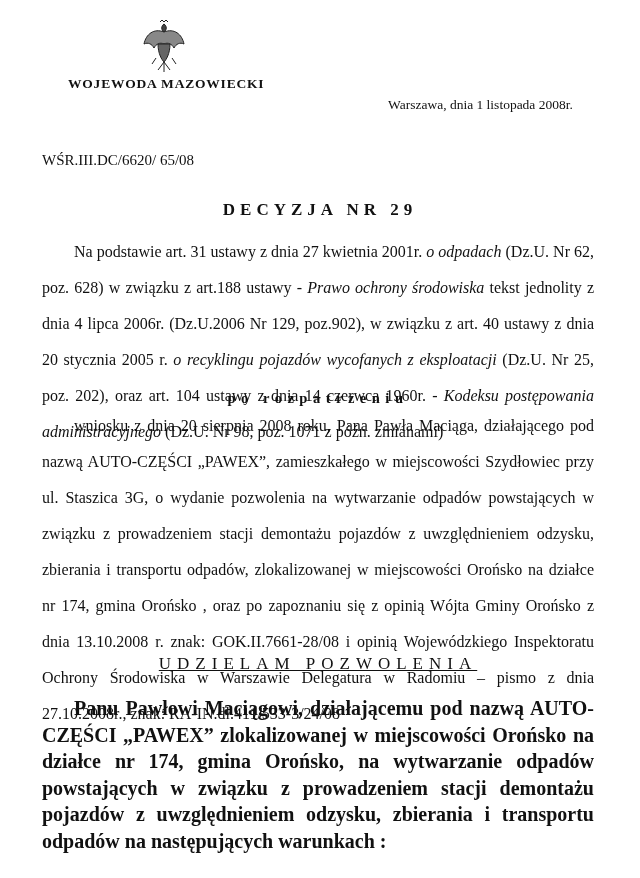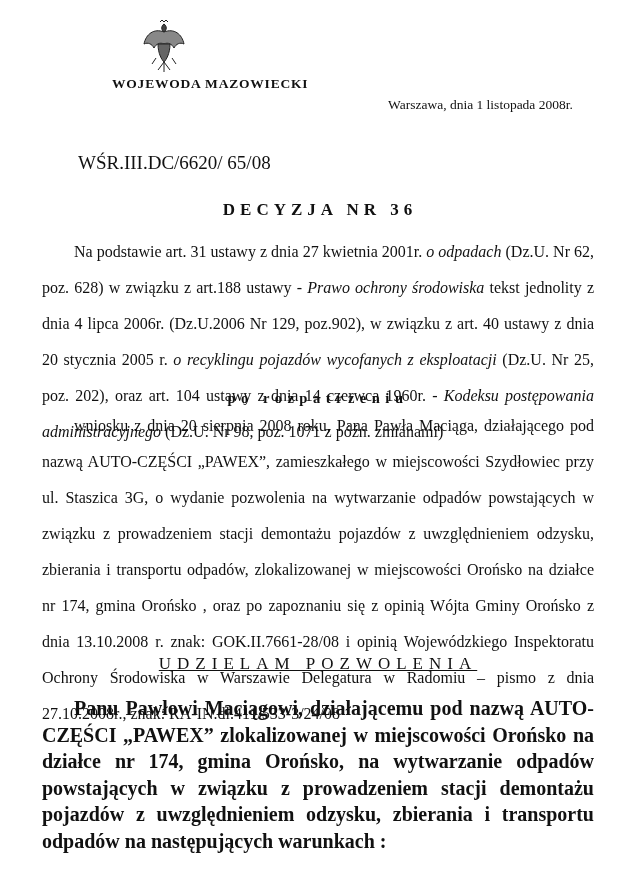--- a/index.html
+++ b/index.html
@@ -3,23 +3,23 @@
 <meta charset="utf-8">
 <style>
   html, body { margin: 0; padding: 0; background: #ffffff; }
   body {
     width: 640px; height: 878px; position: relative; overflow: hidden;
     font-family: "Liberation Serif", "DejaVu Serif", serif;
     color: #111;
   }
   .abs { position: absolute; }
   .emblem { left: 140px; top: 18px; width: 48px; height: 56px; }
-  .authority { left: 68px; top: 76px; font-size: 13.5px; font-weight: bold; letter-spacing: 0.8px; margin-left: 44px; }
+  .authority { left: 68px; top: 76px; font-size: 13.5px; font-weight: bold; letter-spacing: 0.8px; }
   .place-date { left: 388px; top: 97px; font-size: 13.5px; }
-  .ref { left: 42px; top: 152px; font-size: 19px; margin-left: 36px; }
+  .ref { left: 42px; top: 152px; font-size: 15px; }
   .title { left: 0; width: 640px; top: 200px; text-align: center; font-size: 17px; font-weight: bold; letter-spacing: 5px; }
   .para {
     left: 42px; width: 552px; font-size: 16px; line-height: 36px; text-align: justify;
   }
   .para p { margin: 0; text-indent: 32px; }
   .basis { top: 234px; }
   .section { left: 0; width: 636px; text-align: center; font-size: 14.5px; font-weight: bold; letter-spacing: 5.5px; }
   .sec1 { top: 390px; }
   .request { top: 408px; }
   .sec2 { top: 654px; font-size: 17px; font-weight: normal; letter-spacing: 6px; text-decoration: underline; }
@@ -38,21 +38,21 @@
     <path d="M18 26 C18 36 22 42 24 44 C26 42 30 36 30 26 Z" fill="#666"></path>
     <path d="M24 44 L18 52 M24 44 L30 52 M24 44 L24 54"></path>
     <path d="M16 40 L12 46 M32 40 L36 46"></path>
   </g>
 </svg>
 
 <div class="abs authority">WOJEWODA MAZOWIECKI</div>
 <div class="abs place-date">Warszawa, dnia 1 listopada 2008r.</div>
 <div class="abs ref">WŚR.III.DC/6620/ 65/08</div>
 
-<div class="abs title">DECYZJA NR 36</div>
+<div class="abs title">DECYZJA NR 29</div>
 
 <div class="abs para basis">
   <p><span>Na podstawie art. 31 ustawy z dnia 27 kwietnia 2001r. </span><i>o odpadach</i><span> (Dz.U. Nr 62, poz. 628) w związku z art.188 ustawy - </span><i>Prawo ochrony środowiska</i><span> tekst jednolity z dnia 4 lipca 2006r. (Dz.U.2006 Nr 129, poz.902), w związku z art. 40 ustawy z dnia 20 stycznia 2005 r. </span><i>o recyklingu pojazdów wycofanych z eksploatacji</i><span> (Dz.U. Nr 25, poz. 202), oraz art. 104 ustawy z dnia 14 czerwca 1960r. - </span><i>Kodeksu postępowania administracyjnego</i><span> (Dz.U. Nr 98, poz. 1071 z późn. zmianami)</span></p>
 </div>
 
 <div class="abs section sec1">po rozpatrzeniu</div>
 
 <div class="abs para request">
   <p>wniosku z dnia 20 sierpnia 2008 roku, Pana Pawła Maciąga, działającego pod nazwą AUTO-CZĘŚCI „PAWEX”, zamieszkałego w miejscowości Szydłowiec przy ul. Staszica 3G, o wydanie pozwolenia na wytwarzanie odpadów powstających w związku z prowadzeniem stacji demontażu pojazdów z uwzględnieniem odzysku, zbierania i transportu odpadów, zlokalizowanej w miejscowości Orońsko na działce nr 174, gmina Orońsko , oraz po zapoznaniu się z opinią Wójta Gminy Orońsko z dnia 13.10.2008 r. znak: GOK.II.7661-28/08 i opinią Wojewódzkiego Inspektoratu Ochrony Środowiska w Warszawie Delegatura w Radomiu – pismo z dnia 27.10.2008r., znak: RA-IN.dł.411/533-3/24/08</p>
 </div>

